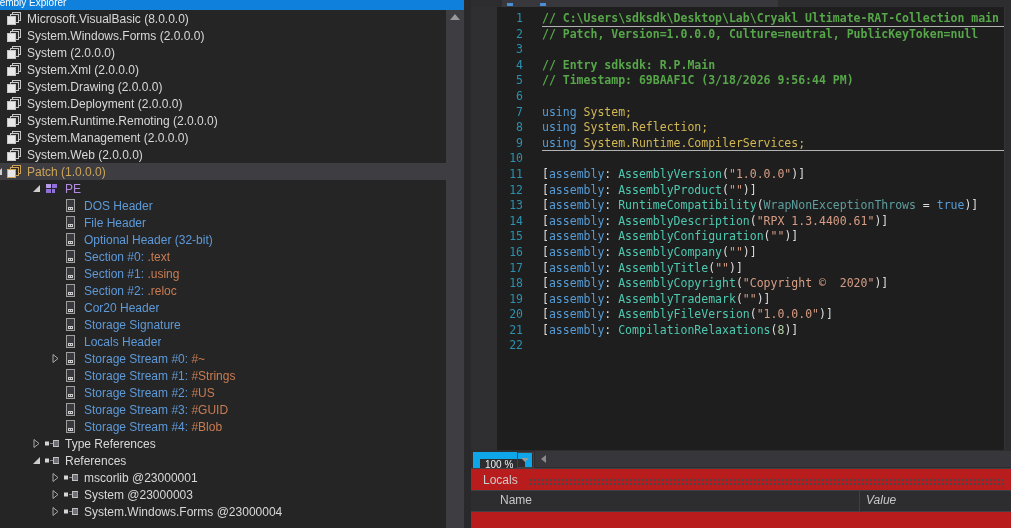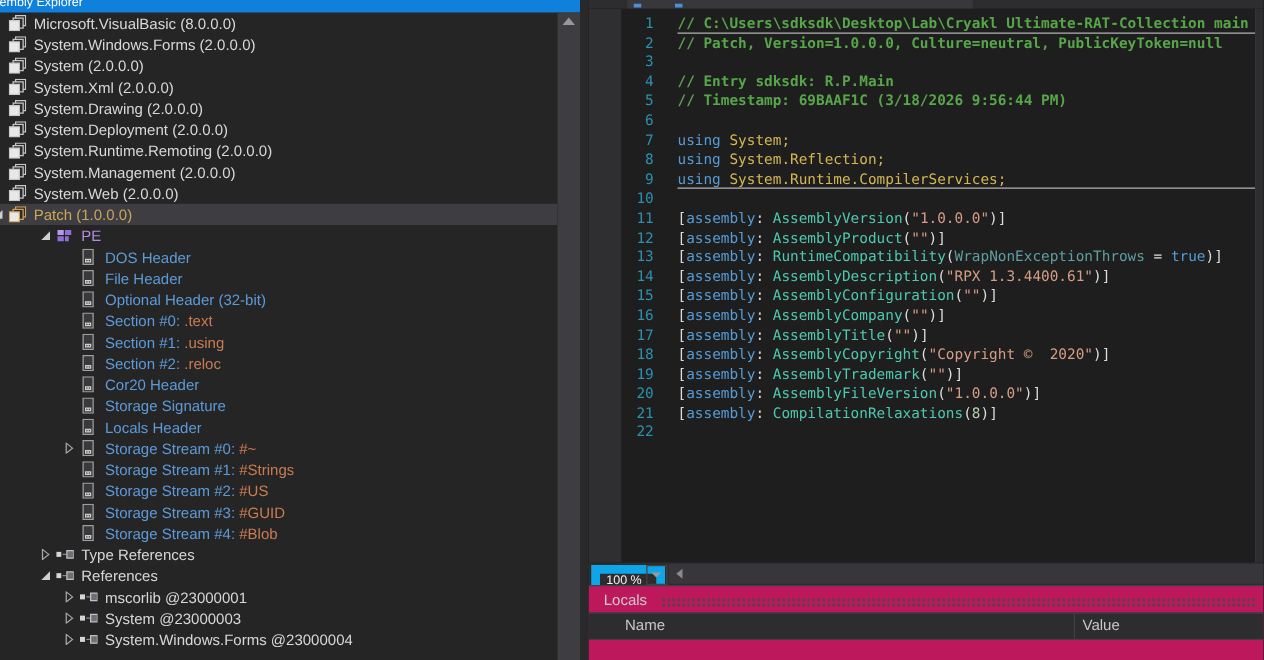--- a/index.html
+++ b/index.html
@@ -50,30 +50,30 @@
   #zoom-box{position:absolute;left:2px;top:2px;width:40px;height:12px;border:7px solid #0ea5e9;
         color:#F1F1F1;font-size:10px;line-height:12px;padding-left:5px;}
   #zoom-drop{position:absolute;left:46px;top:2px;width:15px;height:14px;border:1px solid #434346;}
   #zoom-drop i{position:absolute;left:3px;top:5px;width:0;height:0;border-left:4px solid transparent;
         border-right:4px solid transparent;border-top:4px solid #9A9A9A;}
   #hscroll-track{position:absolute;left:64px;right:0;top:1px;height:16px;background:#37373B;}
   #hscroll-left{position:absolute;left:6px;top:4px;width:0;height:0;border-top:4px solid transparent;
         border-bottom:4px solid transparent;border-right:5px solid #8A8A8A;}
 
   
-  #locals{position:absolute;left:0;top:468px;width:540px;height:60px;background:#be185d;
+  #locals{position:absolute;left:0;top:468px;width:540px;height:60px;background:#b91c1c;
         border-top:1px solid #3F3F46;}
   #locals-header{position:absolute;left:0;top:1px;right:0;height:20px;}
   #locals-title{position:absolute;left:12px;top:3px;font-size:12px;color:#CCCCCC;}
   #locals-grip{position:absolute;left:58px;right:6px;top:8px;height:8px;
         background-image:radial-gradient(circle,#47474B 1px,transparent 1.2px);background-size:4px 4px;}
   #locals-cols{position:absolute;left:0;top:21px;right:0;height:20px;background:#2D2D30;
         border-top:1px solid #3F3F46;border-bottom:1px solid #3F3F46;font-size:12px;color:#C8C8C8;}
   #col-name{position:absolute;left:29px;top:2px;}
-  #col-value{position:absolute;left:395px;top:2px;}
+  #col-value{position:absolute;left:395px;top:2px;font-style:italic;}
   #col-sep{position:absolute;left:388px;top:0;width:1px;height:100%;background:#3F3F46;}
 </style>
 </head>
 <body>
 
 <div id="app">
 
   <div id="tree-panel">
     <div id="tree-title">
       <span>Assembly Explorer</span>

